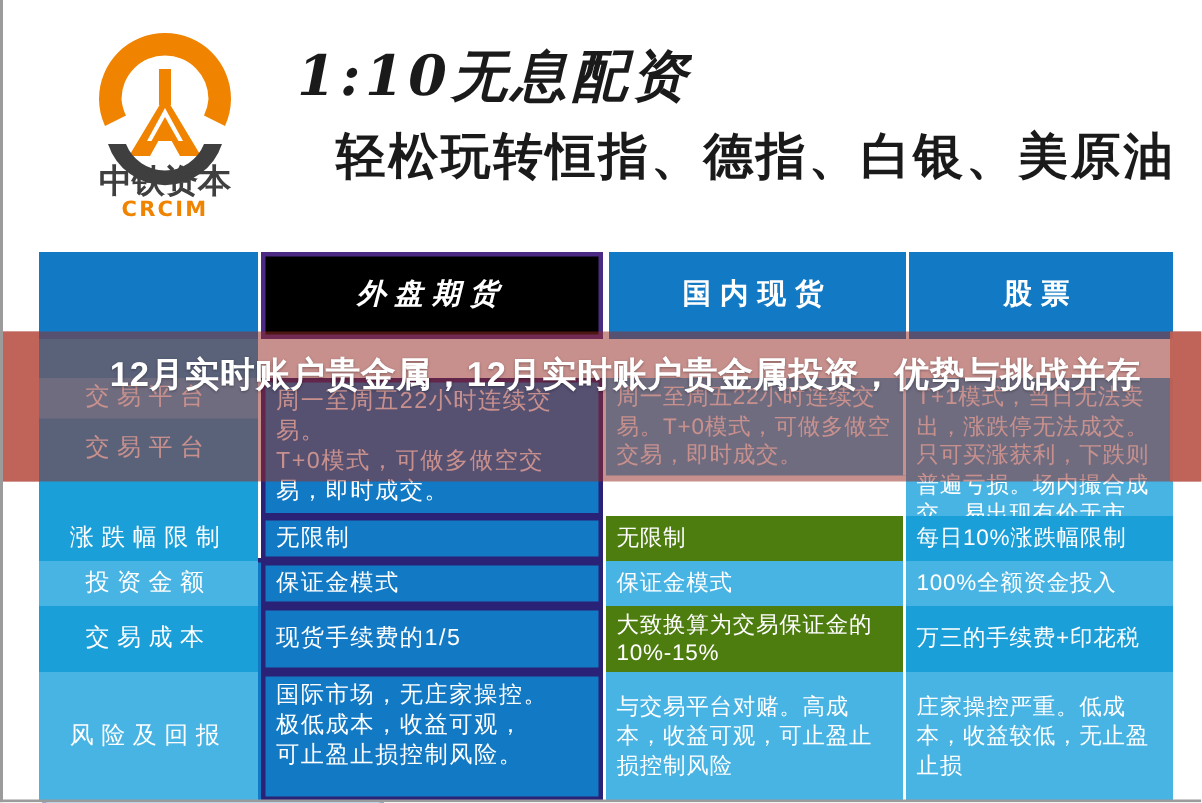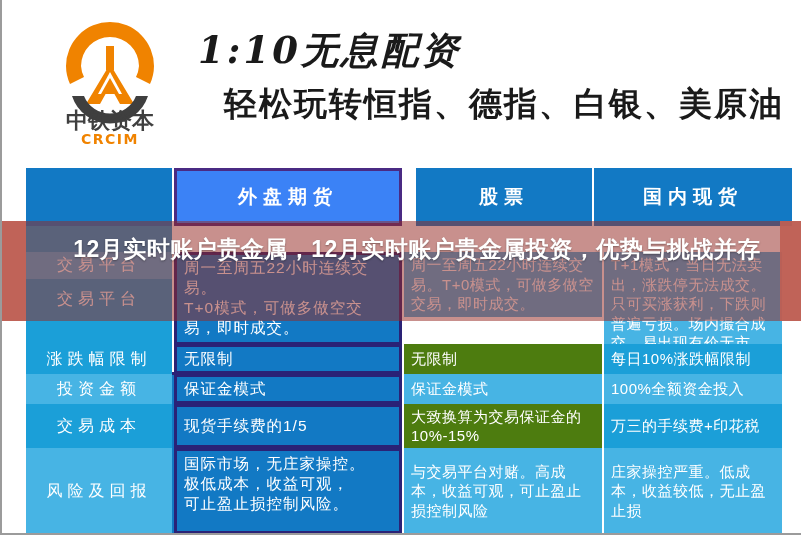--- a/index.html
+++ b/index.html
@@ -76,24 +76,24 @@
   .hrow{height:58px;}
   .hrow .cell{
     justify-content:center;
     font-size:19px;
     font-weight:700;
     letter-spacing:6px;
     background:#1279c4;
   }
   .hrow .c-label{background:#1279c4;}
   .hrow .c-a{
-    background:#3b82f6;
+    background:#000000;
     border:3px solid #4a2a83;
-    margin-left:2px;margin-right:12px;
-    width:228px;flex:0 0 228px;
+    margin-left:2px;margin-right:2px;
+    width:228px;flex:0 0 228px;font-style:italic;
   }
   .hrow .c-b{border-left:2px solid #ffffff;}
   .hrow .c-c{border-left:2px solid #ffffff;}
 
   
   .brow .c-label{background:#1b9fd8;}
   .brow.alt .c-label{background:#47b4e4;}
   .brow .c-a{
     background:#1279c4;
     border:3px solid #2a2276;
@@ -174,22 +174,22 @@
       <div class="headline2">轻松玩转恒指、德指、白银、美原油</div>
     </div>
 
   </div>
 
   <div class="table">
 
     <div class="trow hrow">
       <div class="cell c-label"></div>
       <div class="cell c-a">外盘期货</div>
+      <div class="cell c-b">国内现货</div>
       <div class="cell c-c">股票</div>
-      <div class="cell c-b">国内现货</div>
     </div>
 
     <div class="trow brow r1">
       <div class="cell c-label">交易平台</div>
       <div class="cell c-a">正规交易所</div>
       <div class="cell c-b">民间资本介入的交易平台内盘</div>
       <div class="cell c-c">正规交易所</div>
     </div>
 
     <div class="trow brow alt r2">

